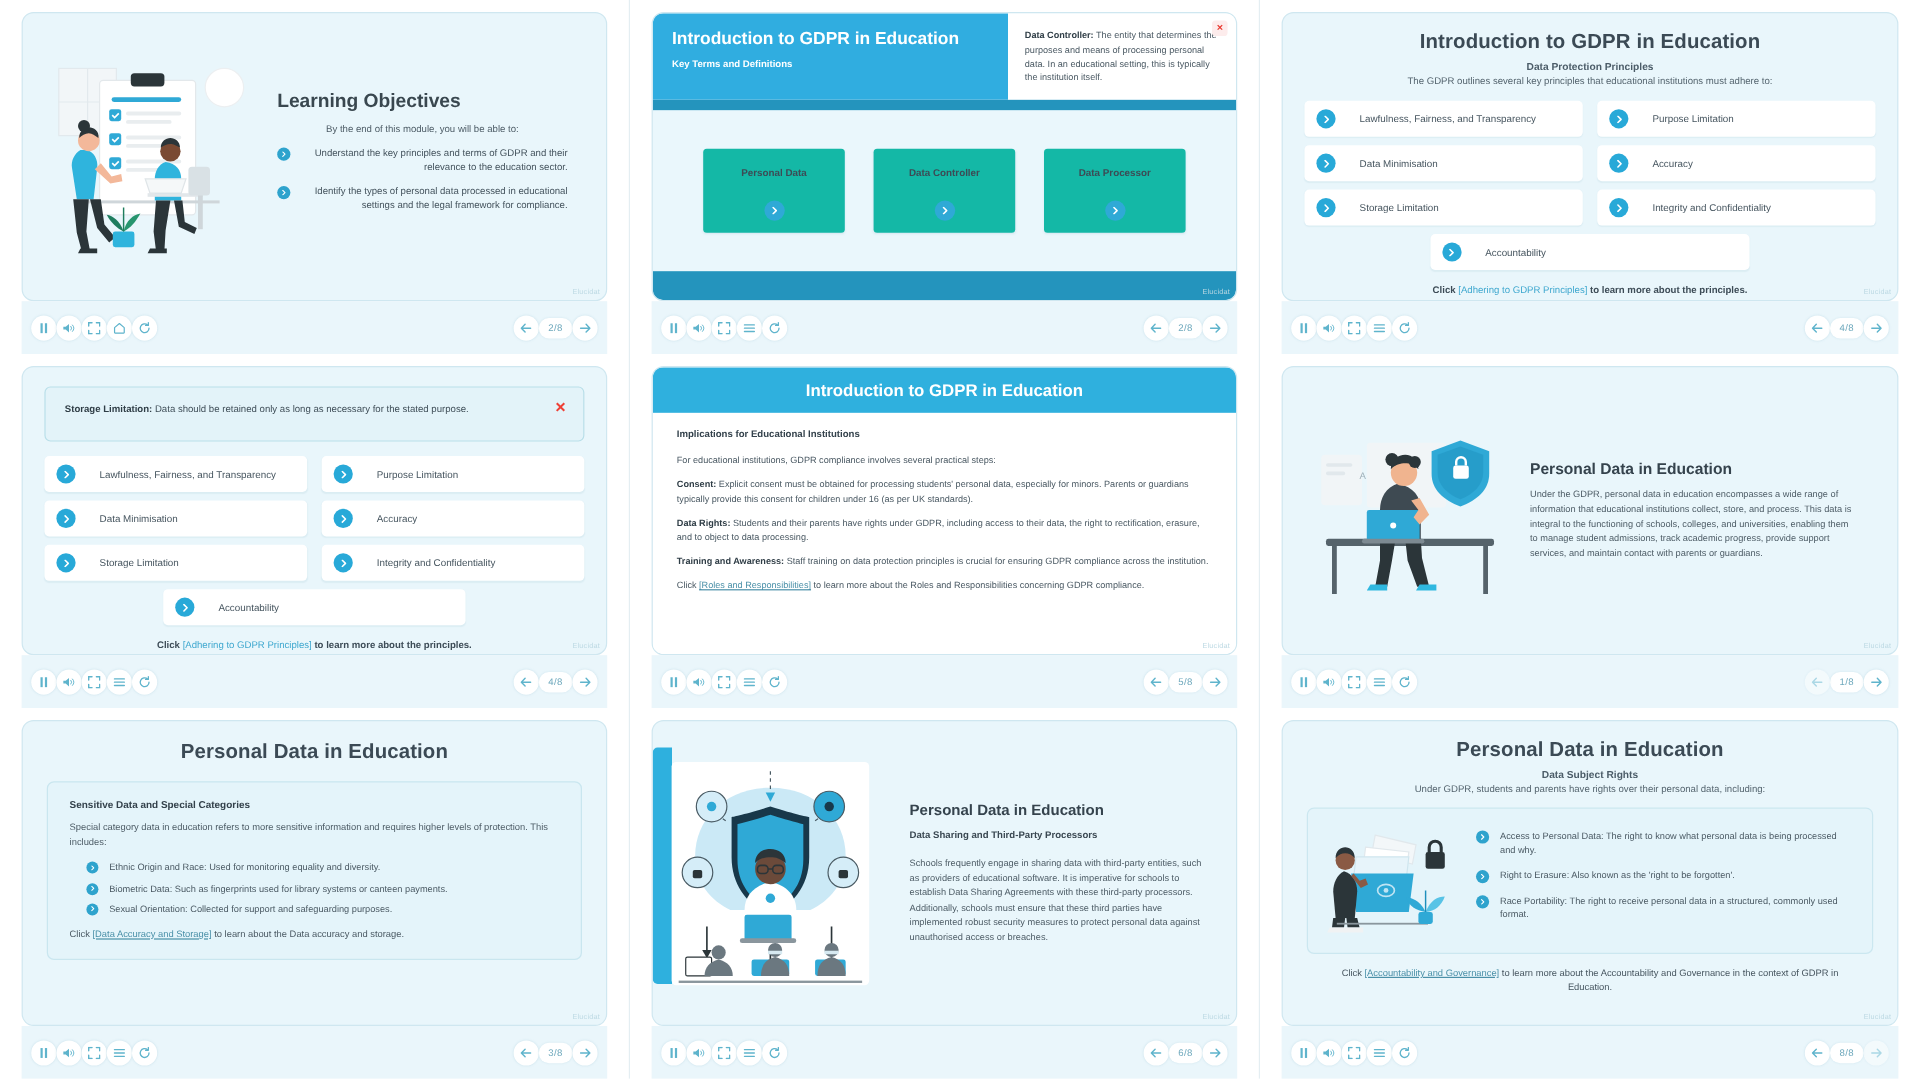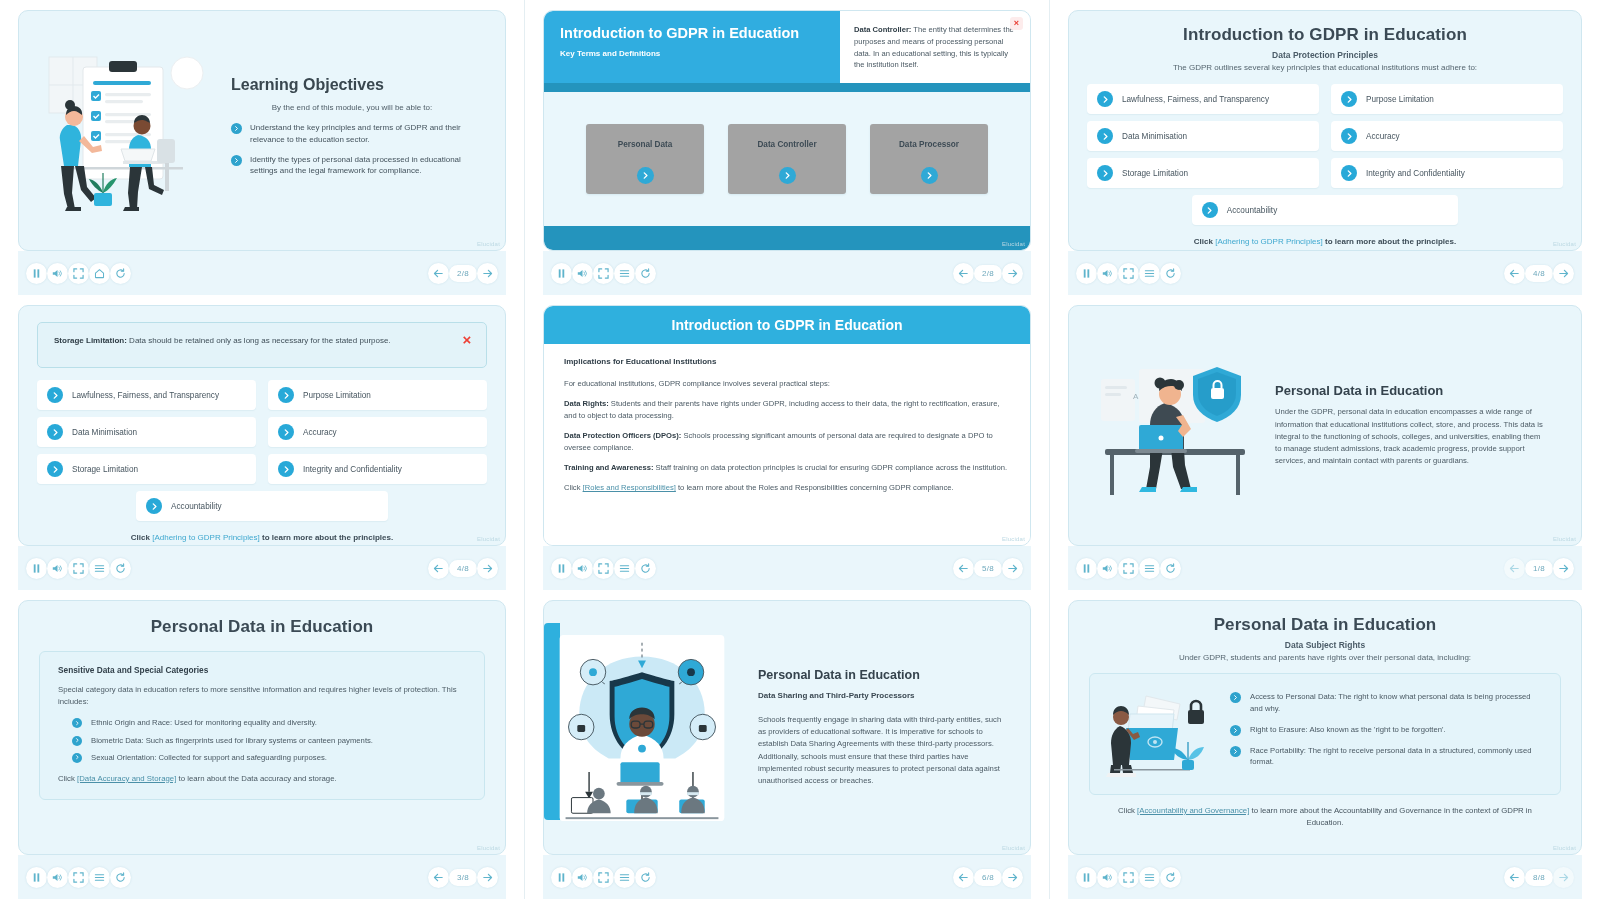--- a/index.html
+++ b/index.html
@@ -81,21 +81,21 @@
     font-size: 8px; margin-top: 3px;
   }
 
   
   .prin-grid {
     display: grid; grid-template-columns: 1fr 1fr;
     gap: 7px 12px; margin-top: 12px;
   }
   .prin {
     background: #ffffff; border-radius: 4px;
-    display: flex; align-items: center; gap: 9px;
+    display: flex; align-items: center; gap: 20px;
     padding: 7px 10px;
     box-shadow: 0 1px 1px rgba(120,170,190,.12);
   }
   .prin-lbl { font-size: 8.2px; color: #46555f; }
   .chev {
     width: 16px; height: 16px; border-radius: 50%;
     background: #28a9d8; color: #fff;
     display: flex; align-items: center; justify-content: center;
     flex: 0 0 16px;
   }
@@ -115,21 +115,21 @@
   .lo-h { font-size: 16px; font-weight: 700; color: #39474f; }
   .lo-p { font-size: 8px; color: #4e5d67; margin-top: 9px; text-align: center; }
   .lo-ul { margin-top: 10px; }
   .lo-li { display: flex; gap: 8px; margin-bottom: 8px; }
   .lo-li .bullet {
     width: 11px; height: 11px; border-radius: 50%; flex: 0 0 11px;
     background: #2ea3cd; color:#fff; margin-top: 1px;
     display:flex;align-items:center;justify-content:center;
   }
   .lo-li .bullet svg { width: 5px; height: 5px; }
-  .lo-li span.t { font-size: 8px; color: #44535d; line-height: 1.45; }
+  .lo-li span.t { font-size: 8px; color: #44535d; line-height: 1.45; text-align: right; }
 
   
   .kt { height: 100%; display: flex; flex-direction: column;
         border-radius: 8px; overflow: hidden; background: #eaf7fc; }
   .kt-top { position: relative; display: flex; }
   .kt-hero {
     background: #30ade0; color: #fff;
     padding: 14px 16px 16px 16px; flex: 1 1 auto;
   }
   .kt-hero h3 { font-size: 14.5px; font-weight: 700; }
@@ -145,21 +145,21 @@
     position: absolute; top: 6px; right: 7px;
     width: 13px; height: 13px; border-radius: 3px;
     background: #fdecec; color: #e8392f;
     display: flex; align-items: center; justify-content: center;
     font-size: 9px; line-height: 1; font-weight: 700;
   }
   .kt-band { height: 9px; background: #2494bd; }
   .kt-mid { flex: 1 1 auto; display: flex; align-items: center;
             justify-content: center; gap: 24px; background: #eaf7fc; }
   .kt-card {
-    width: 118px; background: #a3a3a3; border-radius: 3px;
+    width: 118px; background: #14b8a6; border-radius: 3px;
     box-shadow: 0 1px 2px rgba(110,160,180,.16);
     text-align: center; padding: 16px 6px 10px 6px;
   }
   .kt-card .nm { font-size: 8.2px; font-weight: 700; color: #3d4b55; }
   .kt-card .go {
     width: 17px; height: 17px; border-radius: 50%;
     background: #2fa9d6; color:#fff; margin: 18px auto 0 auto;
     display:flex;align-items:center;justify-content:center;
   }
   .kt-card .go svg { width: 7px; height: 7px; }
@@ -735,22 +735,22 @@
     </div>
   </div>
 
   <div class="cell">
     <div class="slide nopad plainwhite">
       <div class="imp">
         <div class="imp-hd">Introduction to GDPR in Education</div>
         <div class="imp-body">
           <h5>Implications for Educational Institutions</h5>
           <p>For educational institutions, GDPR compliance involves several practical steps:</p>
+          <p><b>Consent:</b><span> Explicit consent must be obtained for processing students' personal data, especially for minors. Parents or guardians typically provide this consent for children under 16 (as per UK standards).</span></p>
           <p><b>Data Rights:</b><span> Students and their parents have rights under GDPR, including access to their data, the right to rectification, erasure, and to object to data processing.</span></p>
-          <p><b>Data Protection Officers (DPOs):</b><span> Schools processing significant amounts of personal data are required to designate a DPO to oversee compliance.</span></p>
           <p><b>Training and Awareness:</b><span> Staff training on data protection principles is crucial for ensuring GDPR compliance across the institution.</span></p>
           <p><span>Click </span><span class="lnk">[Roles and Responsibilities]</span><span> to learn more about the Roles and Responsibilities concerning GDPR compliance.</span></p>
         </div>
       </div>
     </div>
     <div class="ctrlwrap">
       <div class="brandmark">Elucidat</div>
       <div class="ctrlbar">
         <div class="ctrl-left">
           <div class="cbtn">

